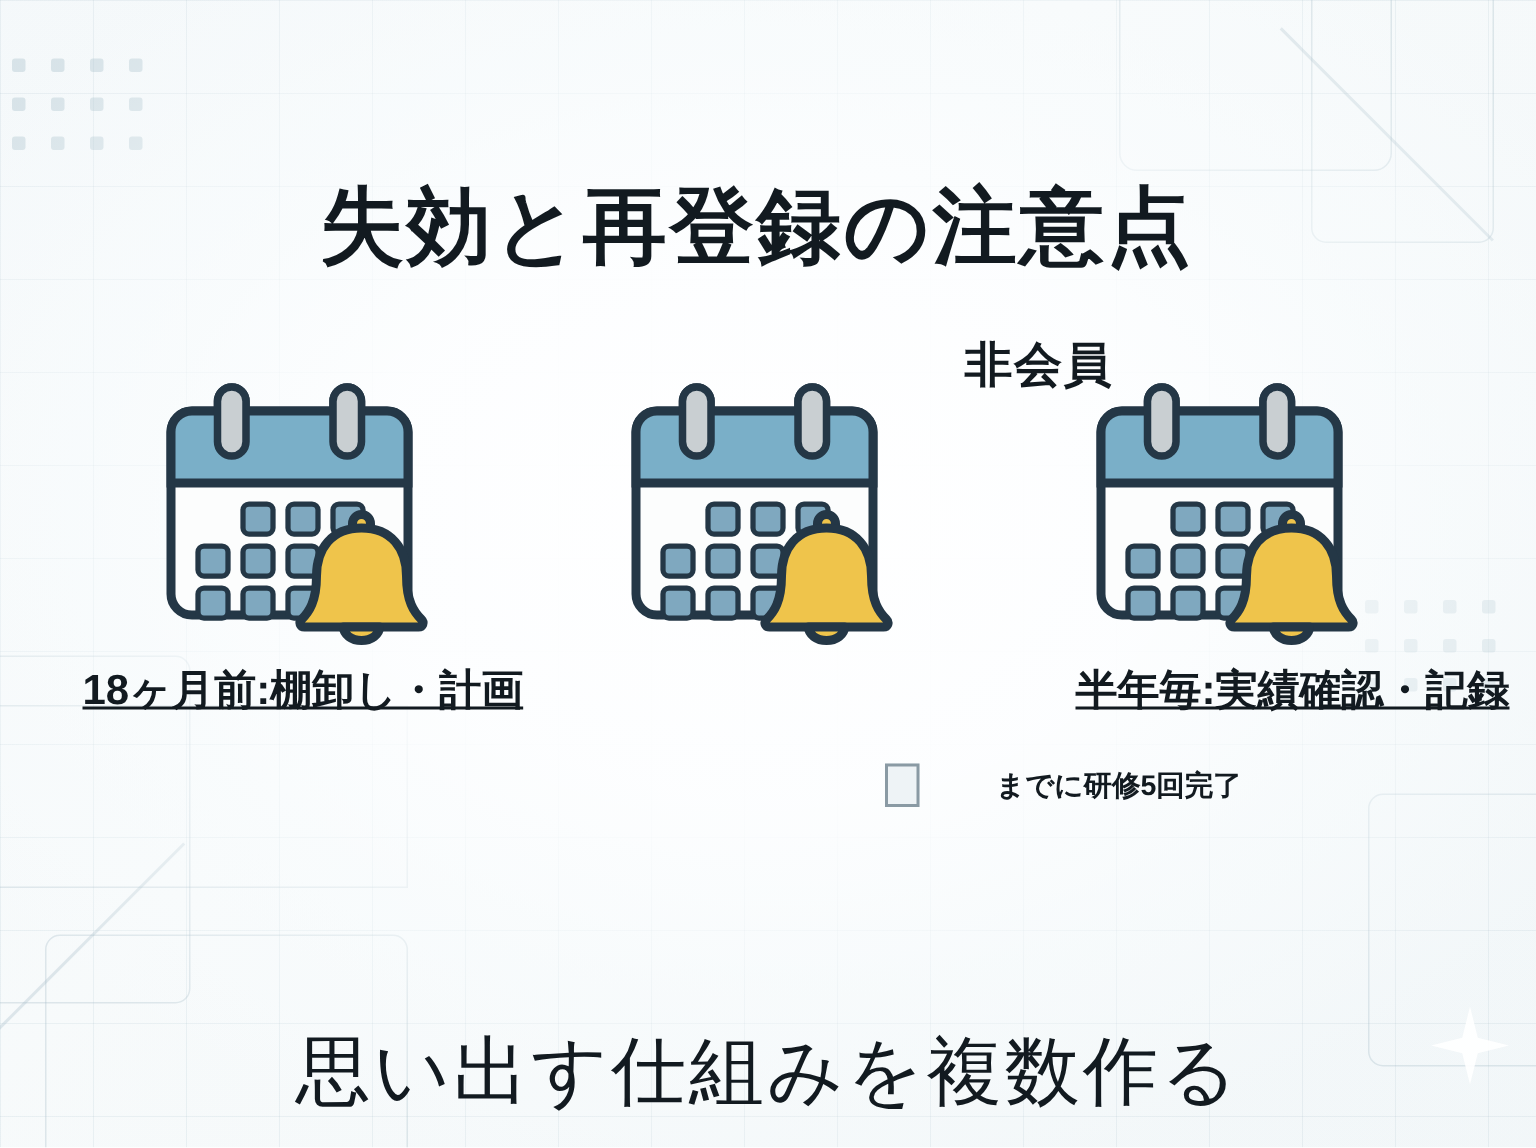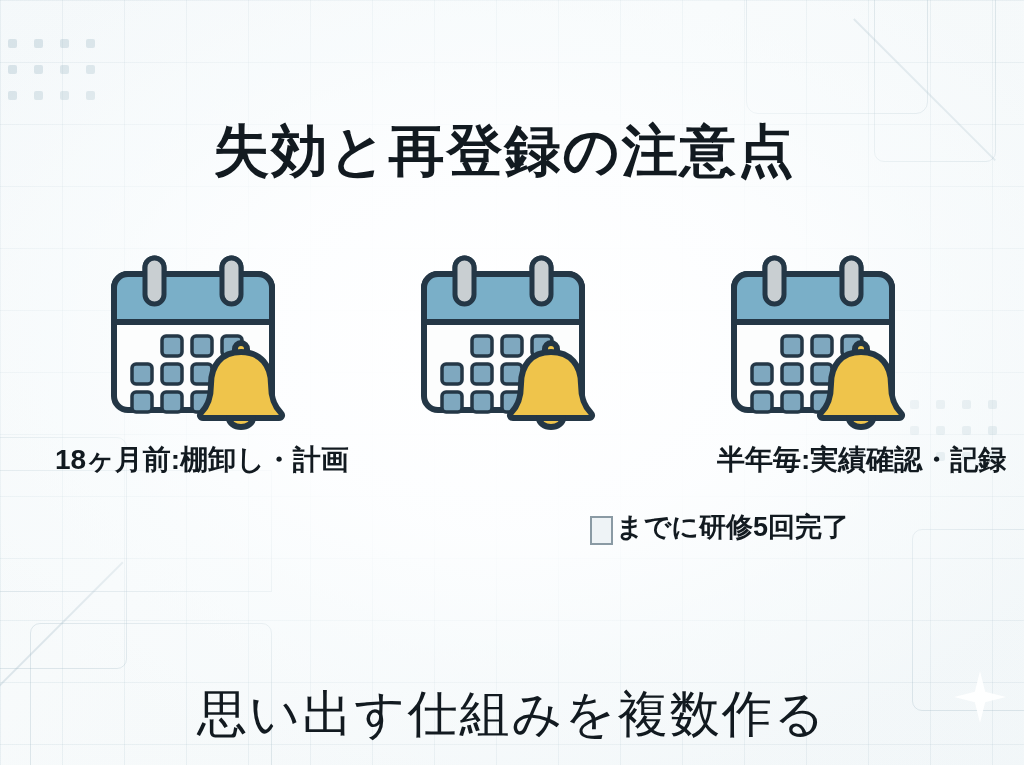--- a/index.html
+++ b/index.html
@@ -146,35 +146,37 @@
     right: 0;
     height: 42px;
   }
   .caption {
     position: absolute;
     font-size: 28px;
     font-weight: 700;
     color: #121a20;
     white-space: nowrap;
     letter-spacing: 0px;
+    text-decoration: underline;
   }
   .cap-1 { left: 55px;  }
   .cap-2 { left: 376px; }
   .cap-3 { left: 677px; margin-left: 40px; }
 
   .subnote {
     position: absolute;
     top: 509px;
     left: 590px;
-    font-size: 27px;
+    font-size: 19px;
     font-weight: 700;
     color: #121a20;
     white-space: nowrap;
     display: flex;
-    align-items: flex-end;
+    align-items: center;
+    gap: 48px;
   }
   .tofu {
     display: inline-block;
     width: 19px;
     height: 25px;
     border: 2px solid #8a9aa4;
     background: #eef3f6;
     margin-right: 3px;
     vertical-align: -3px;
   }
@@ -234,20 +236,21 @@
       <i></i>
       <i></i>
   </div>
   <div class="bg-fade"></div>
   <div class="sparkle"></div>
 
   <div class="content">
 
     <h1 class="slide-title">失効と再登録の注意点</h1>
 
+    <div class="badge-label">非会員</div>
 
     <div class="cal-row">
 
       <div class="cal-item cal-1">
         <svg viewBox="0 0 200 180" width="200" height="180" aria-hidden="true">
 
           <rect x="43" y="6" width="19" height="46" rx="9.5" fill="#C9CFD2" stroke="#243746" stroke-width="5"></rect>
           <rect x="120" y="6" width="19" height="46" rx="9.5" fill="#C9CFD2" stroke="#243746" stroke-width="5"></rect>
 
           <rect x="12" y="22" width="158" height="136" rx="14" fill="#FCFDFD" stroke="#243746" stroke-width="6"></rect>

